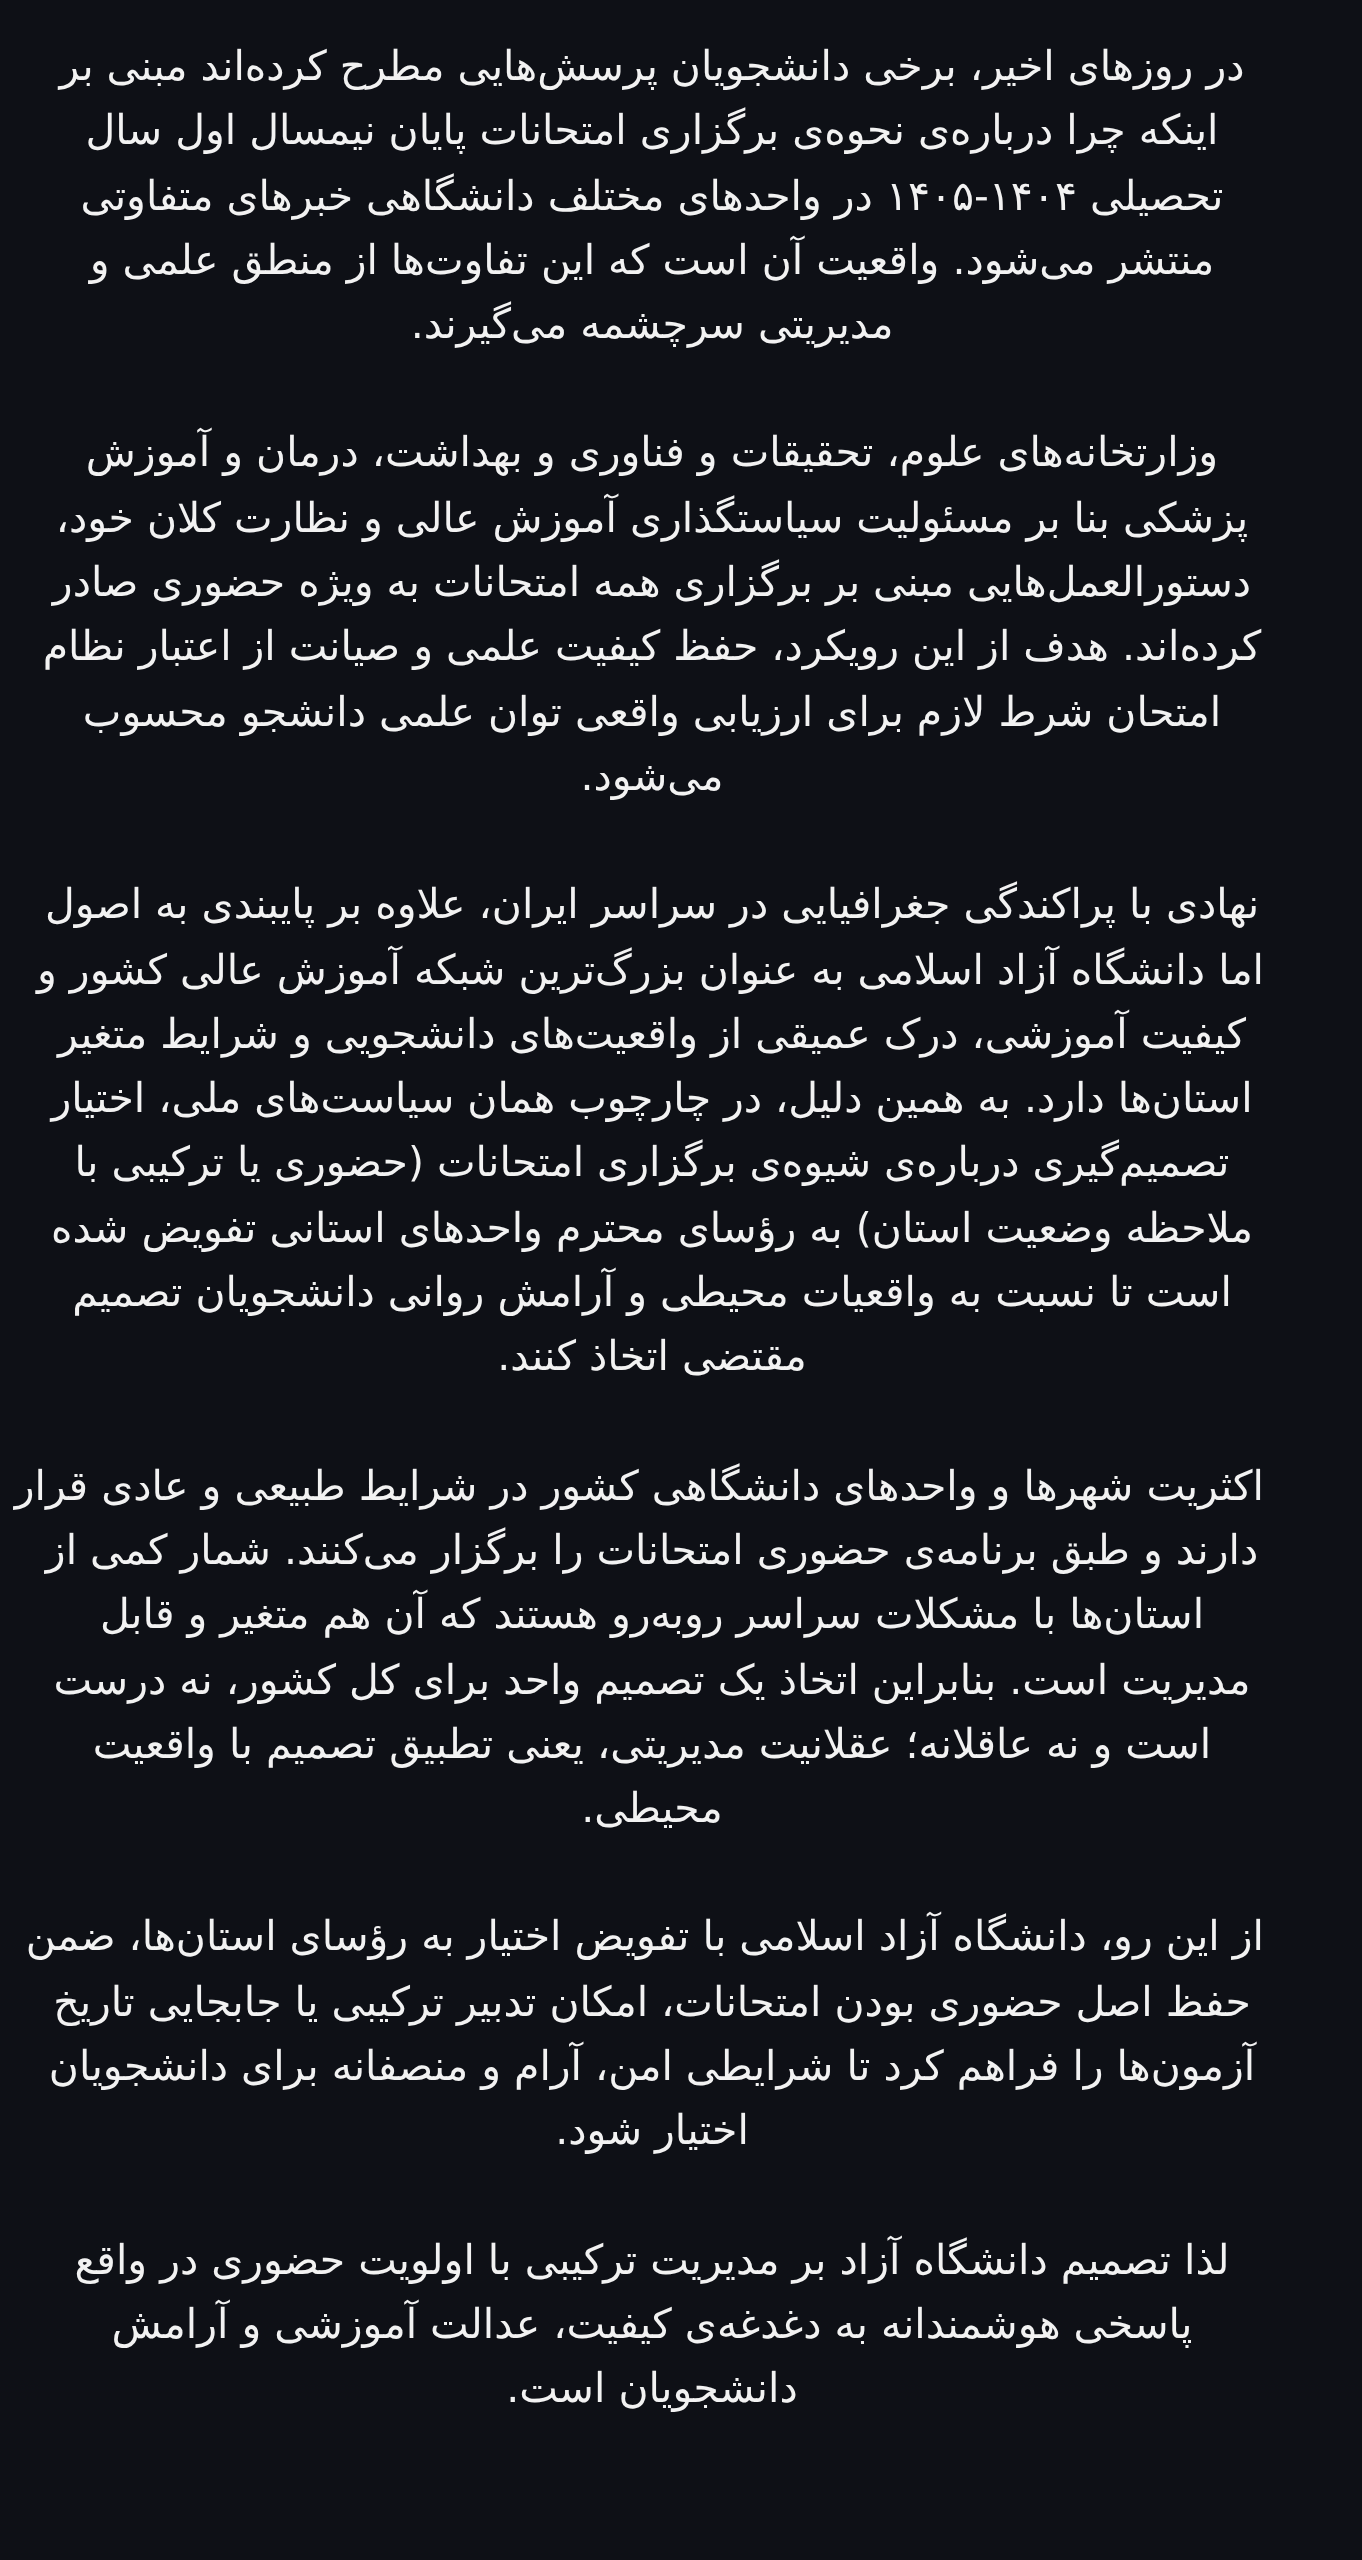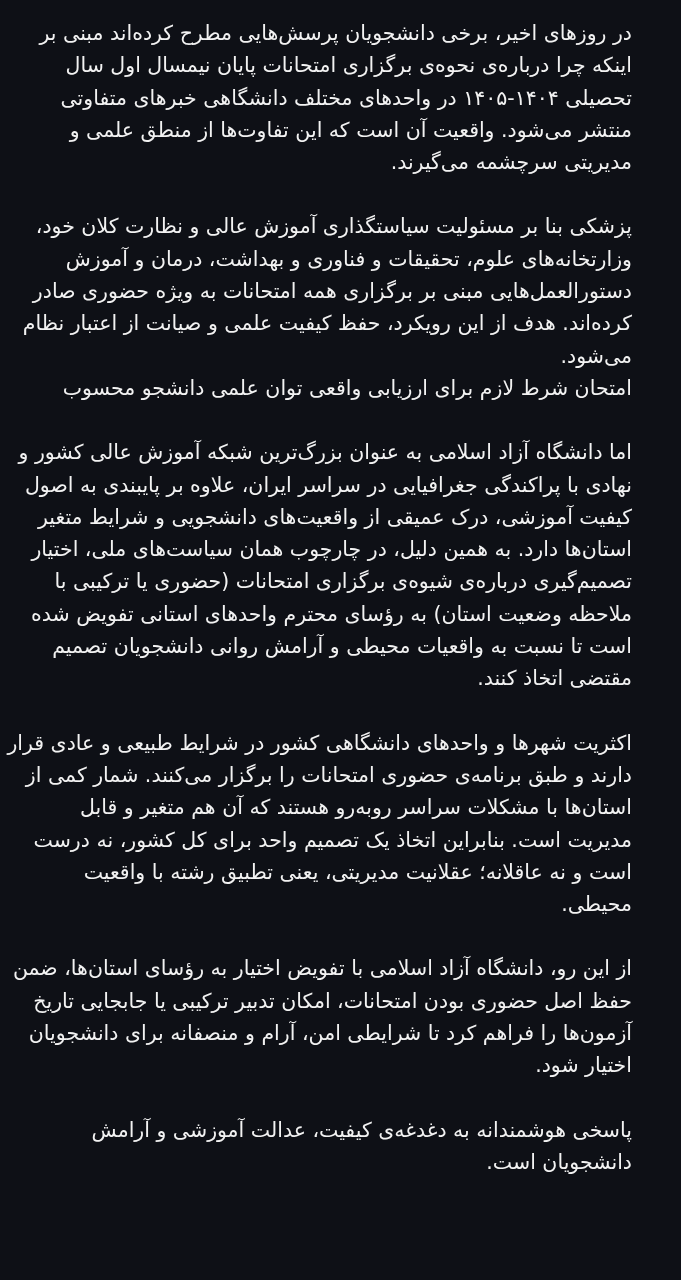--- a/index.html
+++ b/index.html
@@ -12,21 +12,21 @@
       height: 1280px;
       overflow: hidden;
       position: relative;
     }
     .article {
       position: absolute;
       top: 17px;
       left: 20px;
       width: 612px;
       direction: rtl;
-      text-align: right;
+      text-align: center;
       color: #f2f2f2;
       font-family: "DejaVu Sans", sans-serif;
       font-size: 20.5px;
       line-height: 32.3px;
       letter-spacing: -0.2px;
     }
     .para {
       margin: 0 0 32px 0;
       white-space: normal;
     }
@@ -40,48 +40,49 @@
 
 <div class="article">
   <p class="para">
     <span class="line">در روزهای اخیر، برخی دانشجویان پرسش‌هایی مطرح کرده‌اند مبنی بر</span>
     <span class="line">اینکه چرا درباره‌ی نحوه‌ی برگزاری امتحانات پایان نیمسال اول سال</span>
     <span class="line">تحصیلی ۱۴۰۴-۱۴۰۵ در واحدهای مختلف دانشگاهی خبرهای متفاوتی</span>
     <span class="line">منتشر می‌شود. واقعیت آن است که این تفاوت‌ها از منطق علمی و</span>
     <span class="line">مدیریتی سرچشمه می‌گیرند.</span>
   </p>
   <p class="para">
+    <span class="line">وزارتخانه‌های علوم، تحقیقات و فناوری و بهداشت، درمان و آموزش</span>
     <span class="line">پزشکی بنا بر مسئولیت سیاستگذاری آموزش عالی و نظارت کلان خود،</span>
-    <span class="line">وزارتخانه‌های علوم، تحقیقات و فناوری و بهداشت، درمان و آموزش</span>
     <span class="line">دستورالعمل‌هایی مبنی بر برگزاری همه امتحانات به ویژه حضوری صادر</span>
     <span class="line">کرده‌اند. هدف از این رویکرد، حفظ کیفیت علمی و صیانت از اعتبار نظام</span>
+    <span class="line">امتحان شرط لازم برای ارزیابی واقعی توان علمی دانشجو محسوب</span>
     <span class="line">می‌شود.</span>
-    <span class="line">امتحان شرط لازم برای ارزیابی واقعی توان علمی دانشجو محسوب</span>
   </p>
   <p class="para">
+    <span class="line">نهادی با پراکندگی جغرافیایی در سراسر ایران، علاوه بر پایبندی به اصول</span>
     <span class="line">اما دانشگاه آزاد اسلامی به عنوان بزرگ‌ترین شبکه آموزش عالی کشور و</span>
-    <span class="line">نهادی با پراکندگی جغرافیایی در سراسر ایران، علاوه بر پایبندی به اصول</span>
     <span class="line">کیفیت آموزشی، درک عمیقی از واقعیت‌های دانشجویی و شرایط متغیر</span>
     <span class="line">استان‌ها دارد. به همین دلیل، در چارچوب همان سیاست‌های ملی، اختیار</span>
     <span class="line">تصمیم‌گیری درباره‌ی شیوه‌ی برگزاری امتحانات (حضوری یا ترکیبی با</span>
     <span class="line">ملاحظه وضعیت استان) به رؤسای محترم واحدهای استانی تفویض شده</span>
     <span class="line">است تا نسبت به واقعیات محیطی و آرامش روانی دانشجویان تصمیم</span>
     <span class="line">مقتضی اتخاذ کنند.</span>
   </p>
   <p class="para">
     <span class="line">اکثریت شهرها و واحدهای دانشگاهی کشور در شرایط طبیعی و عادی قرار</span>
     <span class="line">دارند و طبق برنامه‌ی حضوری امتحانات را برگزار می‌کنند. شمار کمی از</span>
     <span class="line">استان‌ها با مشکلات سراسر روبه‌رو هستند که آن هم متغیر و قابل</span>
     <span class="line">مدیریت است. بنابراین اتخاذ یک تصمیم واحد برای کل کشور، نه درست</span>
-    <span class="line">است و نه عاقلانه؛ عقلانیت مدیریتی، یعنی تطبیق رشته با واقعیت</span>
+    <span class="line">است و نه عاقلانه؛ عقلانیت مدیریتی، یعنی تطبیق تصمیم با واقعیت</span>
     <span class="line">محیطی.</span>
   </p>
   <p class="para">
     <span class="line">از این رو، دانشگاه آزاد اسلامی با تفویض اختیار به رؤسای استان‌ها، ضمن</span>
     <span class="line">حفظ اصل حضوری بودن امتحانات، امکان تدبیر ترکیبی یا جابجایی تاریخ</span>
     <span class="line">آزمون‌ها را فراهم کرد تا شرایطی امن، آرام و منصفانه برای دانشجویان</span>
     <span class="line">اختیار شود.</span>
   </p>
   <p class="para">
+    <span class="line">لذا تصمیم دانشگاه آزاد بر مدیریت ترکیبی با اولویت حضوری در واقع</span>
     <span class="line">پاسخی هوشمندانه به دغدغه‌ی کیفیت، عدالت آموزشی و آرامش</span>
     <span class="line">دانشجویان است.</span>
   </p>
 </div>
 
 </body></html>

